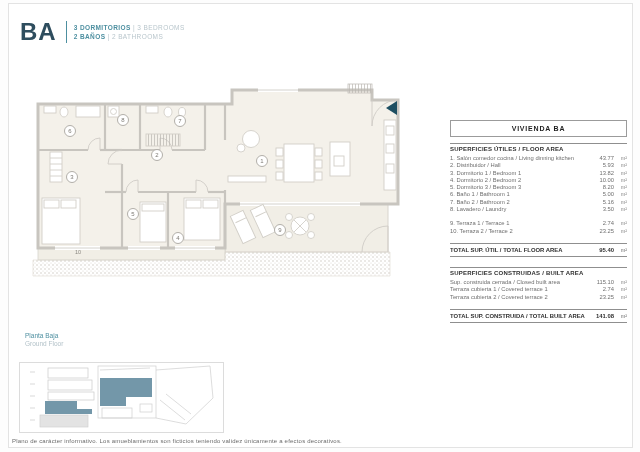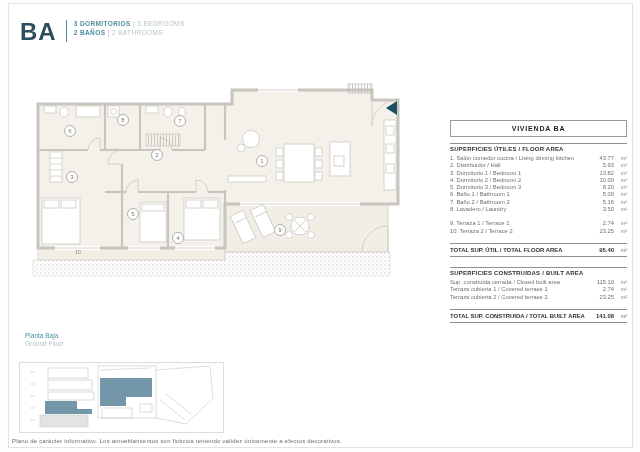--- a/index.html
+++ b/index.html
@@ -7,21 +7,21 @@
     width:640px;height:452px;position:relative;overflow:hidden;
     background:#fdfdfd;
     font-family:"Liberation Sans", sans-serif;
     -webkit-font-smoothing:antialiased;
   }
   .page-frame{
     position:absolute;left:8px;top:3px;width:623px;height:443px;
     border:1px solid #e3e3e3;background:#ffffff;
   }
   
-  .hdr{position:absolute;left:20px;top:20px;display:flex;align-items:flex-start;}
+  .hdr{position:absolute;left:20px;top:20px;display:flex;align-items:center;}
   .hdr-code{font-size:24px;font-weight:bold;color:#2e4d5e;letter-spacing:1px;line-height:24px;}
   .hdr-div{width:1px;height:22px;background:#4d8fa0;margin:0 7px 0 9px;}
   .hdr-lines{display:flex;flex-direction:column;justify-content:center;gap:2px;}
   .hdr-line{font-size:6.5px;letter-spacing:.4px;line-height:7px;}
   .hdr-es{color:#4d8fa0;font-weight:bold;}
   .hdr-sep{color:#b9c6cc;}
   .hdr-en{color:#b9c6cc;}
   
   .plan-svg{position:absolute;left:0;top:0;}
   .room-badge{

